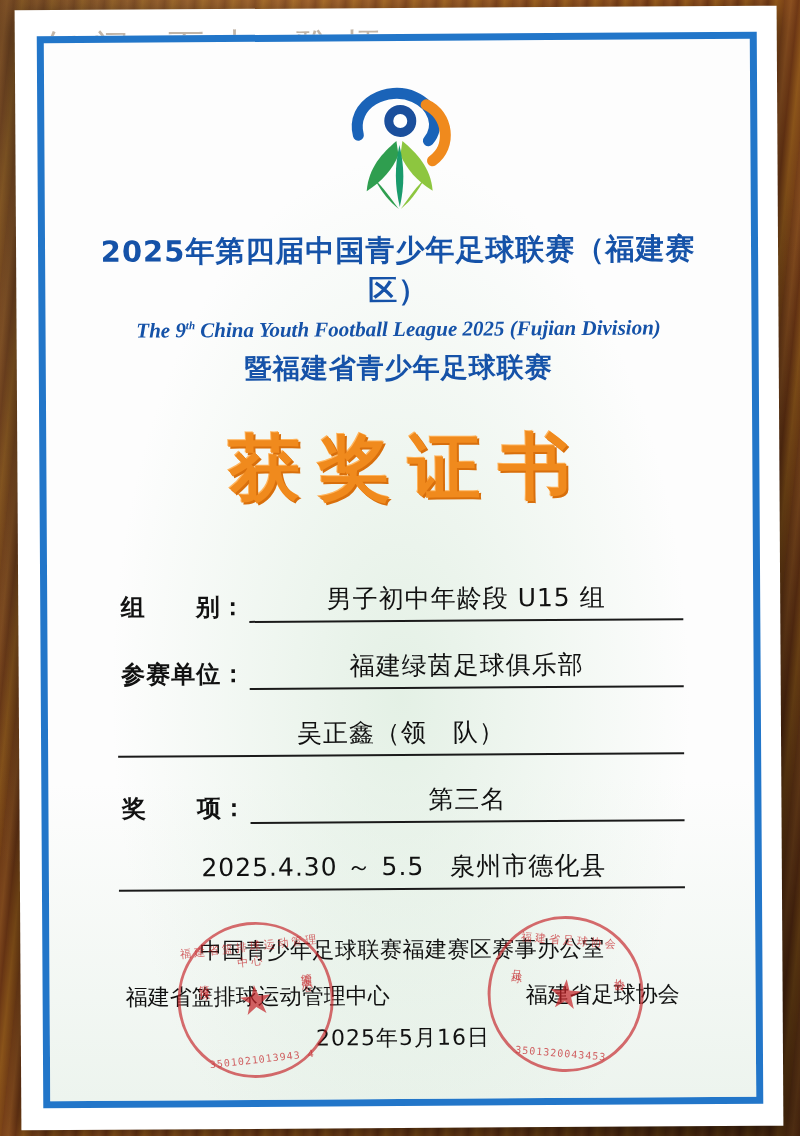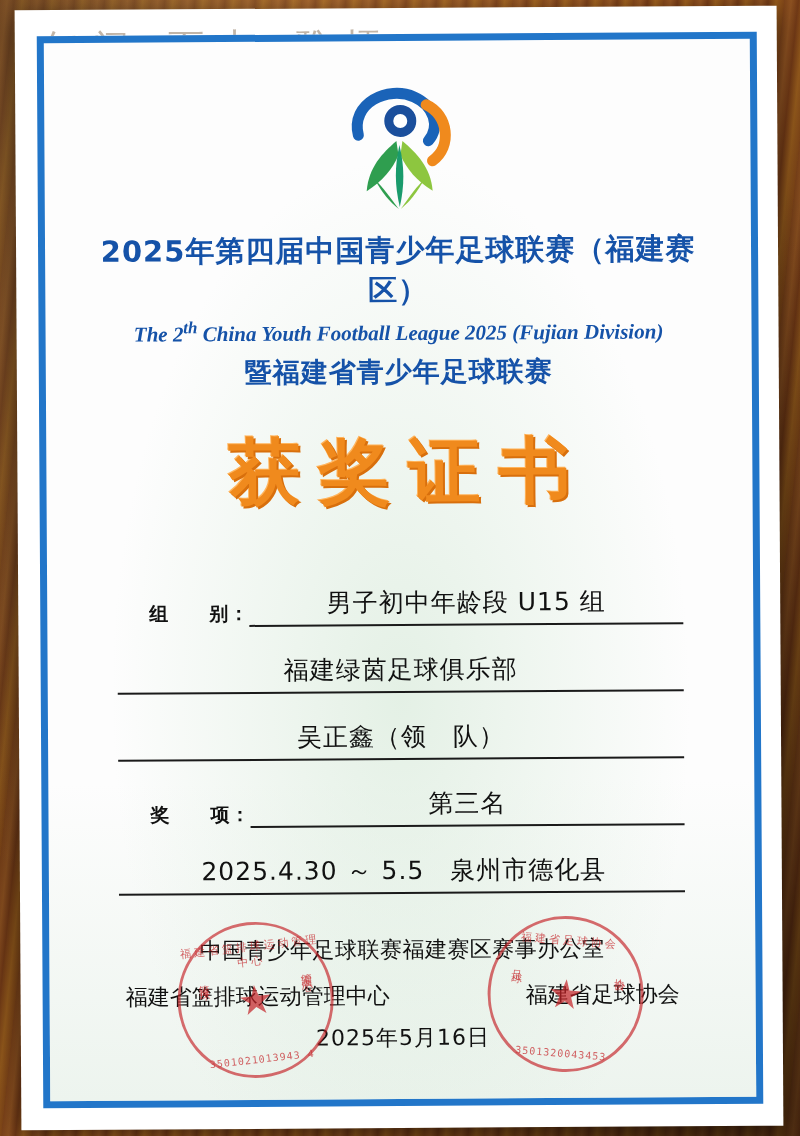--- a/index.html
+++ b/index.html
@@ -101,21 +101,21 @@
   }
   .title-en {
     text-align: center;
     font-size: 21px;
     font-weight: bold;
     font-style: italic;
     color: #1552a8;
     margin-top: 6px;
     font-family: "Liberation Serif", serif;
   }
-  .title-en sup { font-size: 17px; }
+  .title-en sup { font-size: 11px; }
   .title-cn2 {
     text-align: center;
     font-size: 27px;
     font-weight: bold;
     color: #1552a8;
     letter-spacing: 1px;
     font-family: "DejaVu Sans", sans-serif;
     margin-top: 8px;
   }
 
@@ -139,27 +139,27 @@
     width: 566px;
   }
   .field-row {
     display: flex;
     align-items: flex-end;
     margin-bottom: 27px;
   }
   .field-label {
     width: 132px;
     flex: 0 0 132px;
-    font-size: 19px;
+    font-size: 24px;
     font-weight: bold;
     color: #111;
     font-family: Liberation Sans, sans-serif;
     letter-spacing: 1px;
     white-space: pre;
-    text-align: right;
+    text-align: center;
   }
   .field-label.wide { width: 138px; flex: 0 0 138px; }
   .field-value {
     flex: 1;
     border-bottom: 2px solid #1a1a1a;
     text-align: center;
     font-size: 25px;
     color: #111;
     padding-bottom: 5px;
     font-family: "DejaVu Sans", sans-serif;
@@ -273,34 +273,35 @@
           <path d="M74 66 C60 78, 46 92, 44 116 C60 106, 70 94, 76 80 Z" fill="#2f9e4f"></path>
           <path d="M80 66 C94 78, 108 92, 110 116 C94 106, 84 94, 78 80 Z" fill="#8dc63f"></path>
           <path d="M77 70 C72 92, 72 110, 77 132 C82 110, 82 92, 77 70 Z" fill="#1a9b6c"></path>
           <path d="M52 104 C60 118, 66 126, 76 134 C66 120, 60 112, 52 104 Z" fill="#2f9e4f"></path>
           <path d="M102 104 C94 118, 88 126, 78 134 C88 120, 94 112, 102 104 Z" fill="#8dc63f"></path>
         </svg>
       </div>
 
       <div class="title-cn">2025年第四届中国青少年足球联赛（福建赛区）</div>
       <div class="title-en">
-        <span>The 2</span><sup>th</sup><span> China Youth Football League 2025 (Fujian Division)</span>
+        <span>The 9</span><sup>th</sup><span> China Youth Football League 2025 (Fujian Division)</span>
       </div>
       <div class="title-cn2">暨福建省青少年足球联赛</div>
 
       <div class="main-title">获奖证书</div>
 
       <div class="fields">
 
         <div class="field-row">
           <div class="field-label">组　　别：</div>
           <div class="field-value">男子初中年龄段 U15 组</div>
         </div>
 
         <div class="field-row">
+          <div class="field-label">参赛单位：</div>
           <div class="field-value">福建绿茵足球俱乐部</div>
         </div>
 
         <div class="field-row">
           <div class="field-value">吴正鑫（领　队）</div>
         </div>
 
         <div class="field-row">
           <div class="field-label">奖　　项：</div>
           <div class="field-value">第三名</div>

